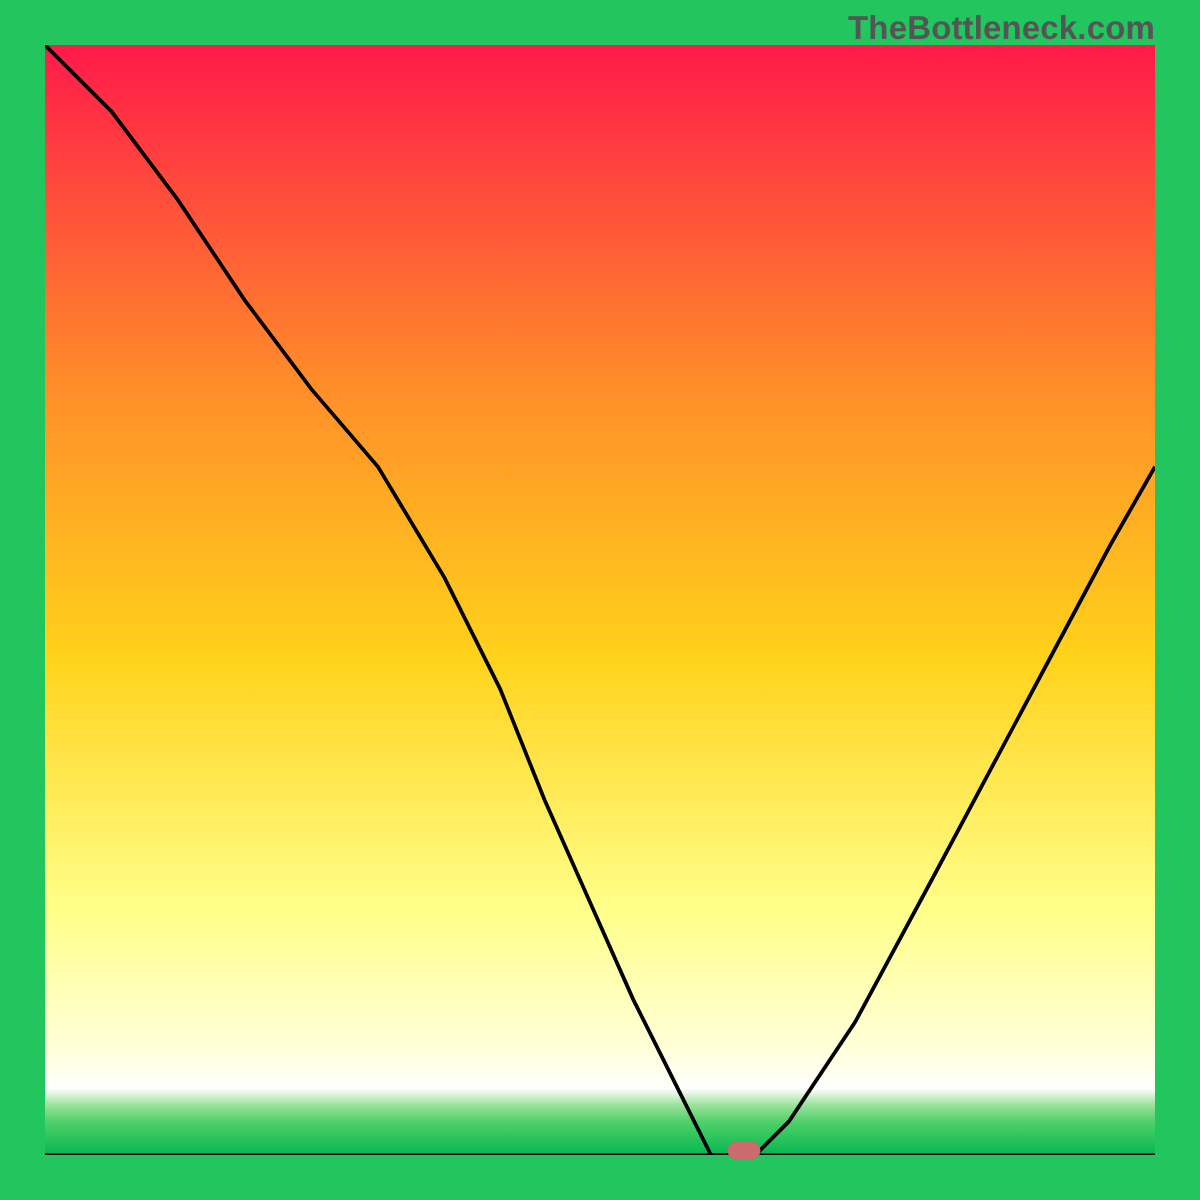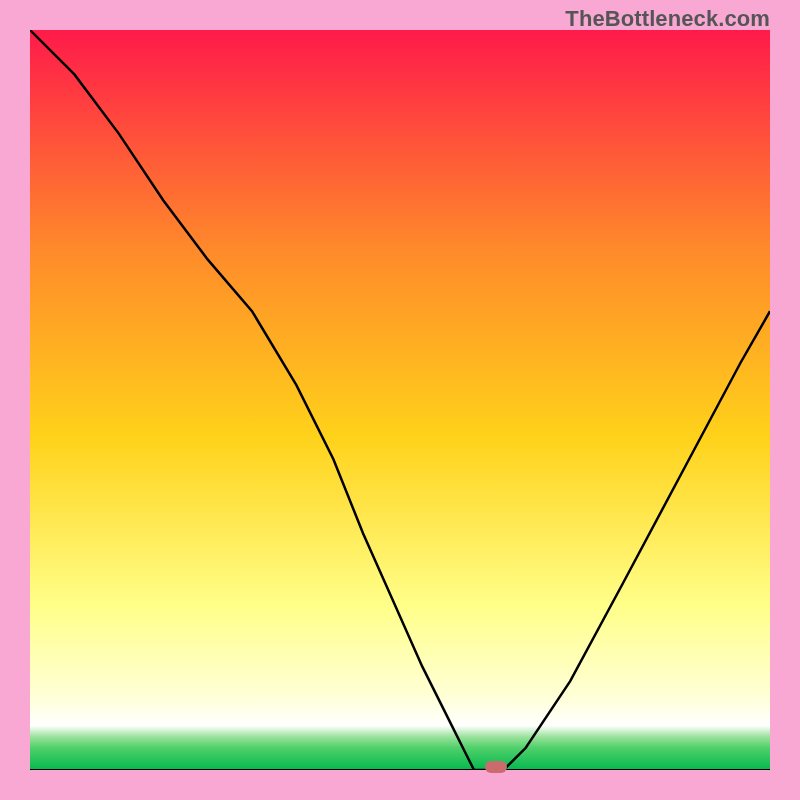--- a/index.html
+++ b/index.html
@@ -1,20 +1,20 @@
 <!DOCTYPE html>
 <html><head>
 <meta charset="utf-8">
 <style>
   body { margin: 0; padding: 0; }
   .frame {
     width: 800px;
     height: 800px;
     position: relative;
-    background: #f9a8d4;
+    background: #22c55e;
     overflow: hidden;
   }
   .plot {
     position: absolute;
     left: 30px;
     top: 30px;
     width: 740px;
     height: 740px;
   }
   .credit {

